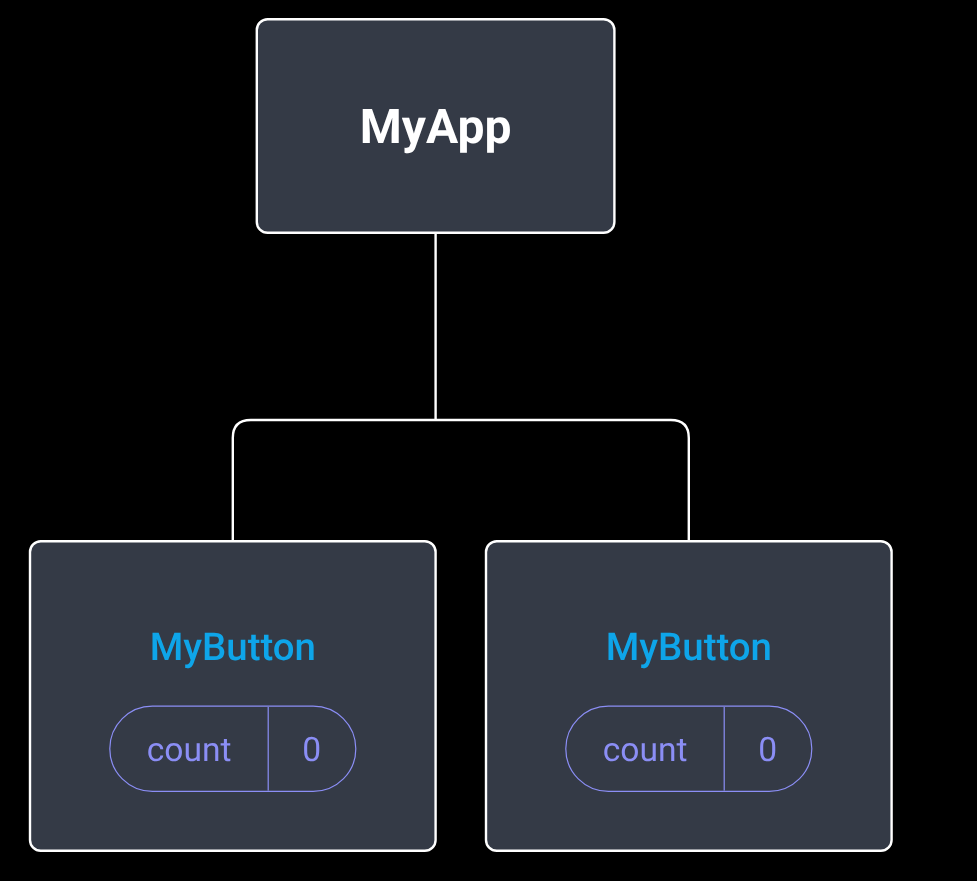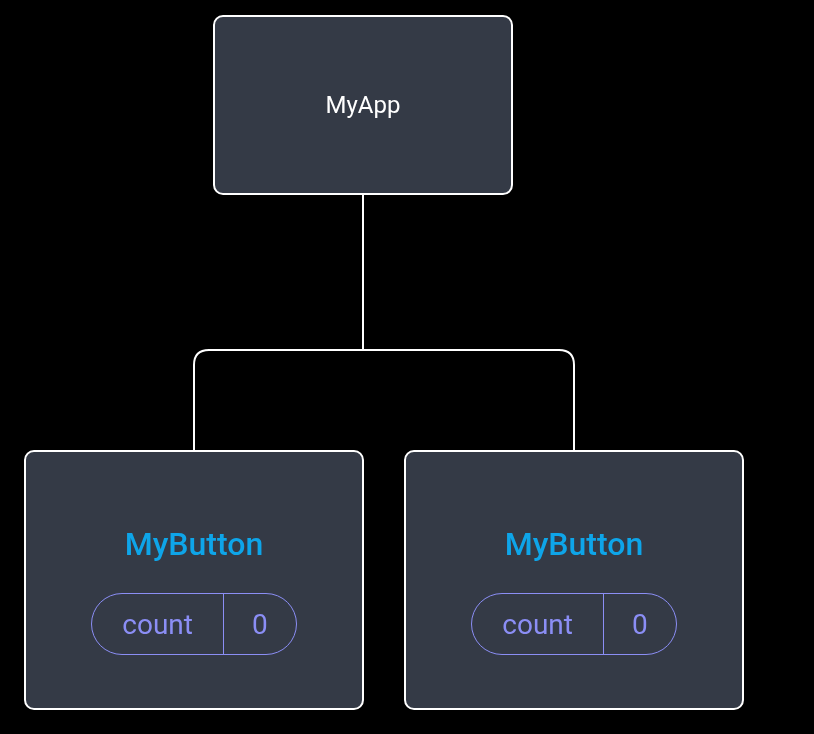--- a/index.html
+++ b/index.html
@@ -40,35 +40,35 @@
     }
     .node-right {
       left: 404px;
       top: 450px;
       width: 340px;
       height: 260px;
       padding-top: 20px;
     }
     .node-title {
       color: #ffffff;
-      font-size: 24px;
-      font-weight: 400;
+      font-size: 40px;
+      font-weight: 700;
     }
     .child-title {
       color: #0ea5e9;
       font-size: 32px;
       font-weight: 500;
       margin-bottom: 30px;
     }
     .pill {
       display: flex;
       align-items: stretch;
       border: 1.5px solid #8b8ef5;
       border-radius: 999px;
-      height: 62px;
+      height: 72px;
       overflow: hidden;
       justify-content: center;
     }
     .pill-label {
       color: #8b8ef5;
       font-size: 28px;
       font-weight: 400;
       padding: 0 30px;
       display: flex;
       align-items: center;

